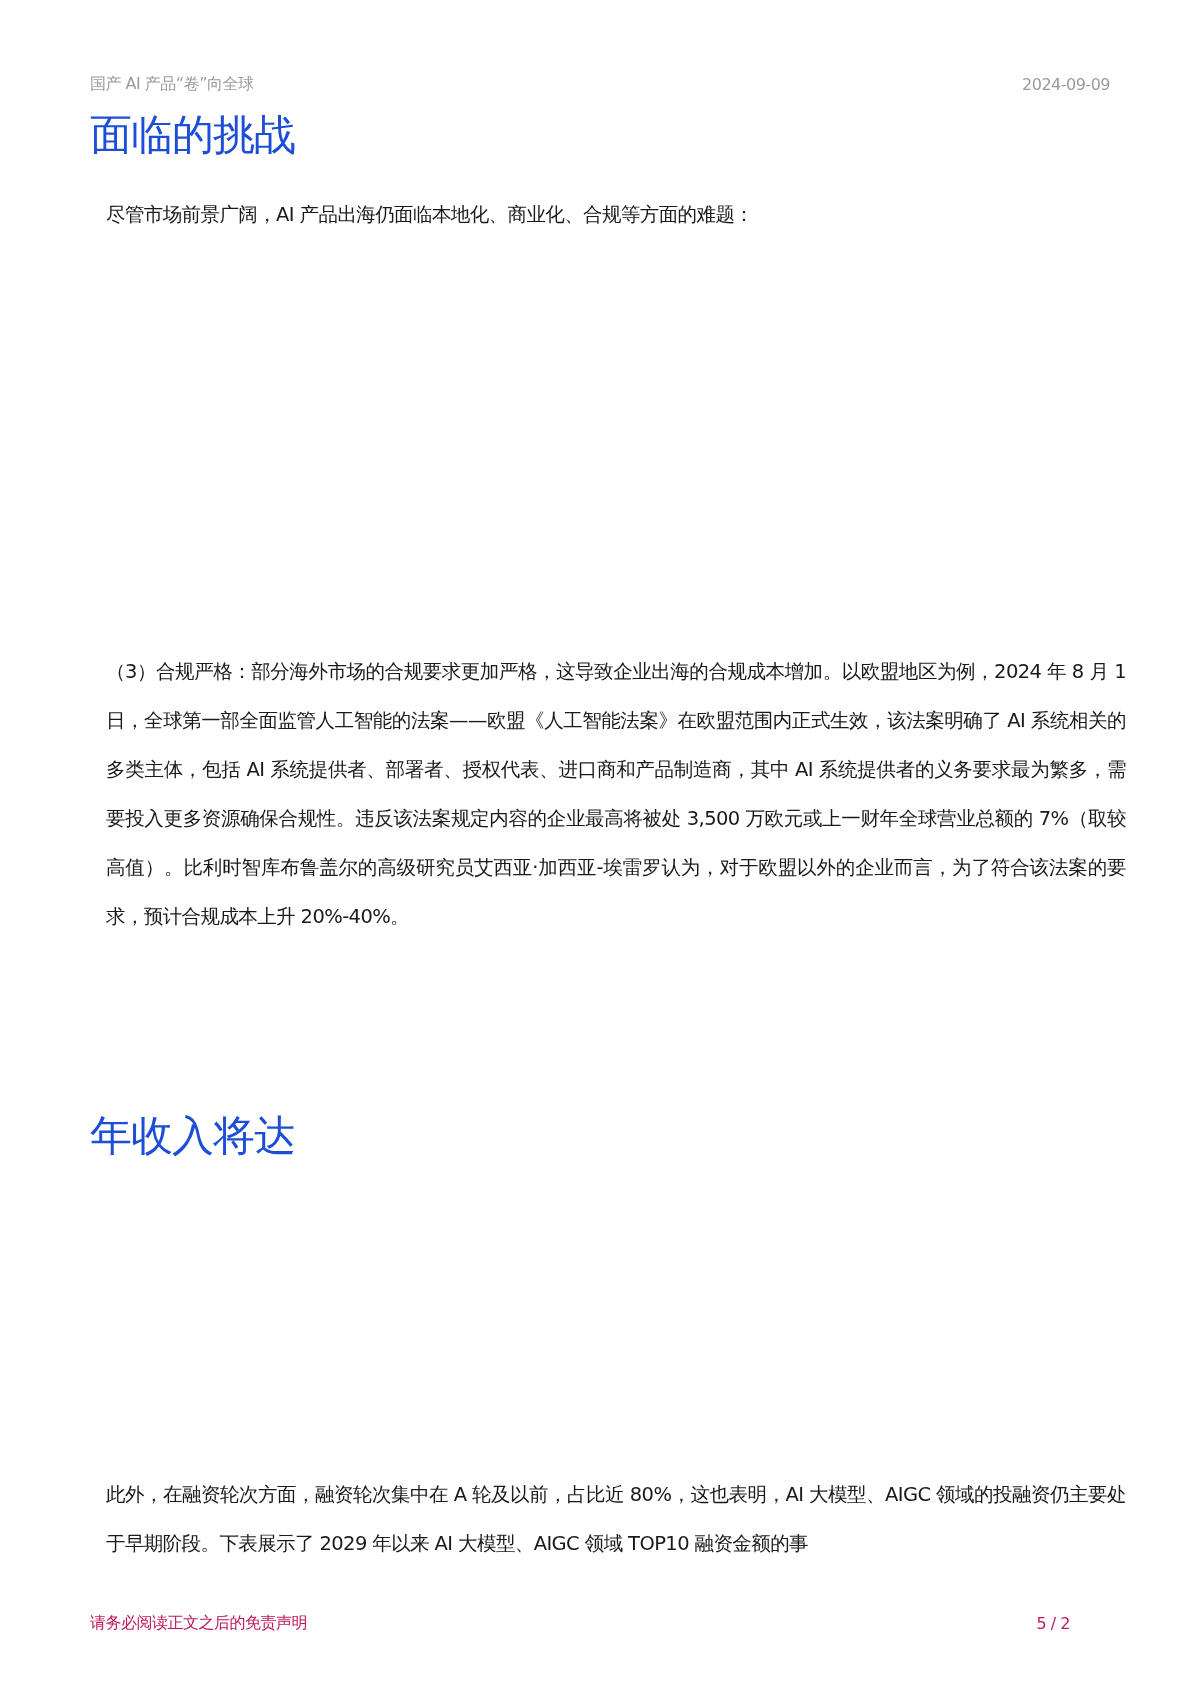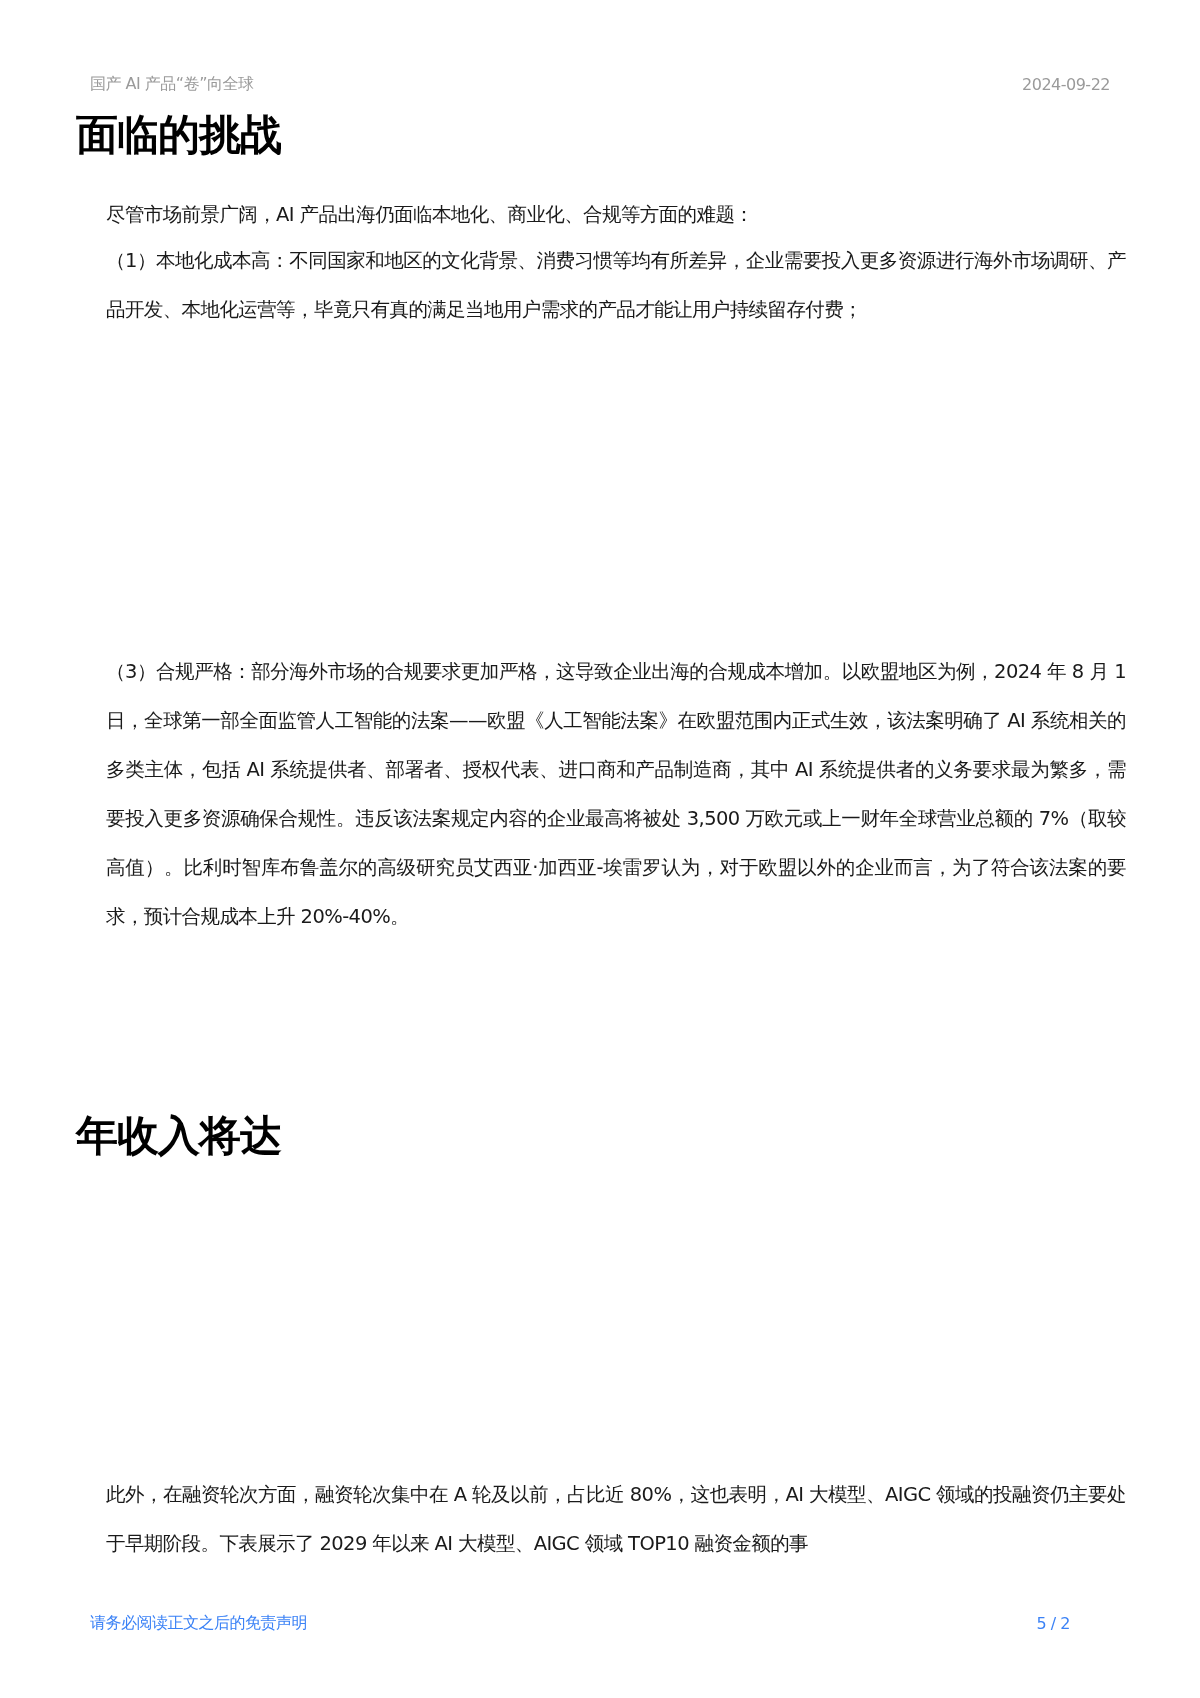--- a/index.html
+++ b/index.html
@@ -29,24 +29,24 @@
       height: 24px;
       font-size: 16px;
       color: #9a9a9a;
       display: flex;
       justify-content: space-between;
       align-items: center;
       letter-spacing: -0.5px;
     }
     .section-title {
       position: absolute;
-      left: 76px;
+      left: 90px;
       font-size: 42px;
-      font-weight: bold;
-      color: #000000;
+      font-weight: normal;
+      color: #1d4ed8;
       margin: 0;
       line-height: 1.1;
       letter-spacing: -1px;
     }
     .para {
       position: absolute;
       left: 90px;
       width: 1020px;
       font-size: 19.5px;
       line-height: 49px;
@@ -55,42 +55,41 @@
       letter-spacing: -0.6px;
       text-align: justify;
     }
     .footer {
       position: absolute;
       left: 90px;
       right: 130px;
       top: 1611px;
       height: 24px;
       font-size: 16px;
-      color: #3b82f6;
+      color: #be185d;
       display: flex;
       justify-content: space-between;
       align-items: center;
       letter-spacing: -0.5px;
     }
   </style>
 </head>
 <body>
 
 <div class="page">
 
   <div class="header">
     <span>国产 AI 产品“卷”向全球</span>
-    <span>2024-09-22</span>
+    <span>2024-09-09</span>
   </div>
 
   <h1 class="section-title" style="top:112px;">面临的挑战</h1>
 
   <p class="para" style="top:174px;">尽管市场前景广阔，AI 产品出海仍面临本地化、商业化、合规等方面的难题：</p>
 
-  <p class="para" style="top:220px;">（1）本地化成本高：不同国家和地区的文化背景、消费习惯等均有所差异，企业需要投入更多资源进行海外市场调研、产品开发、本地化运营等，毕竟只有真的满足当地用户需求的产品才能让用户持续留存付费；</p>
 
 
   <p class="para" style="top:631px;">（3）合规严格：部分海外市场的合规要求更加严格，这导致企业出海的合规成本增加。以欧盟地区为例，2024 年 8 月 1 日，全球第一部全面监管人工智能的法案——欧盟《人工智能法案》在欧盟范围内正式生效，该法案明确了 AI 系统相关的多类主体，包括 AI 系统提供者、部署者、授权代表、进口商和产品制造商，其中 AI 系统提供者的义务要求最为繁多，需要投入更多资源确保合规性。违反该法案规定内容的企业最高将被处 3,500 万欧元或上一财年全球营业总额的 7%（取较高值）。比利时智库布鲁盖尔的高级研究员艾西亚·加西亚-埃雷罗认为，对于欧盟以外的企业而言，为了符合该法案的要求，预计合规成本上升 20%-40%。</p>
 
   <h1 class="section-title" style="top:1113px;">年收入将达</h1>
 
 
   <p class="para" style="top:1454px;">此外，在融资轮次方面，融资轮次集中在 A 轮及以前，占比近 80%，这也表明，AI 大模型、AIGC 领域的投融资仍主要处于早期阶段。下表展示了 2029 年以来 AI 大模型、AIGC 领域 TOP10 融资金额的事</p>
 
   <div class="footer">

